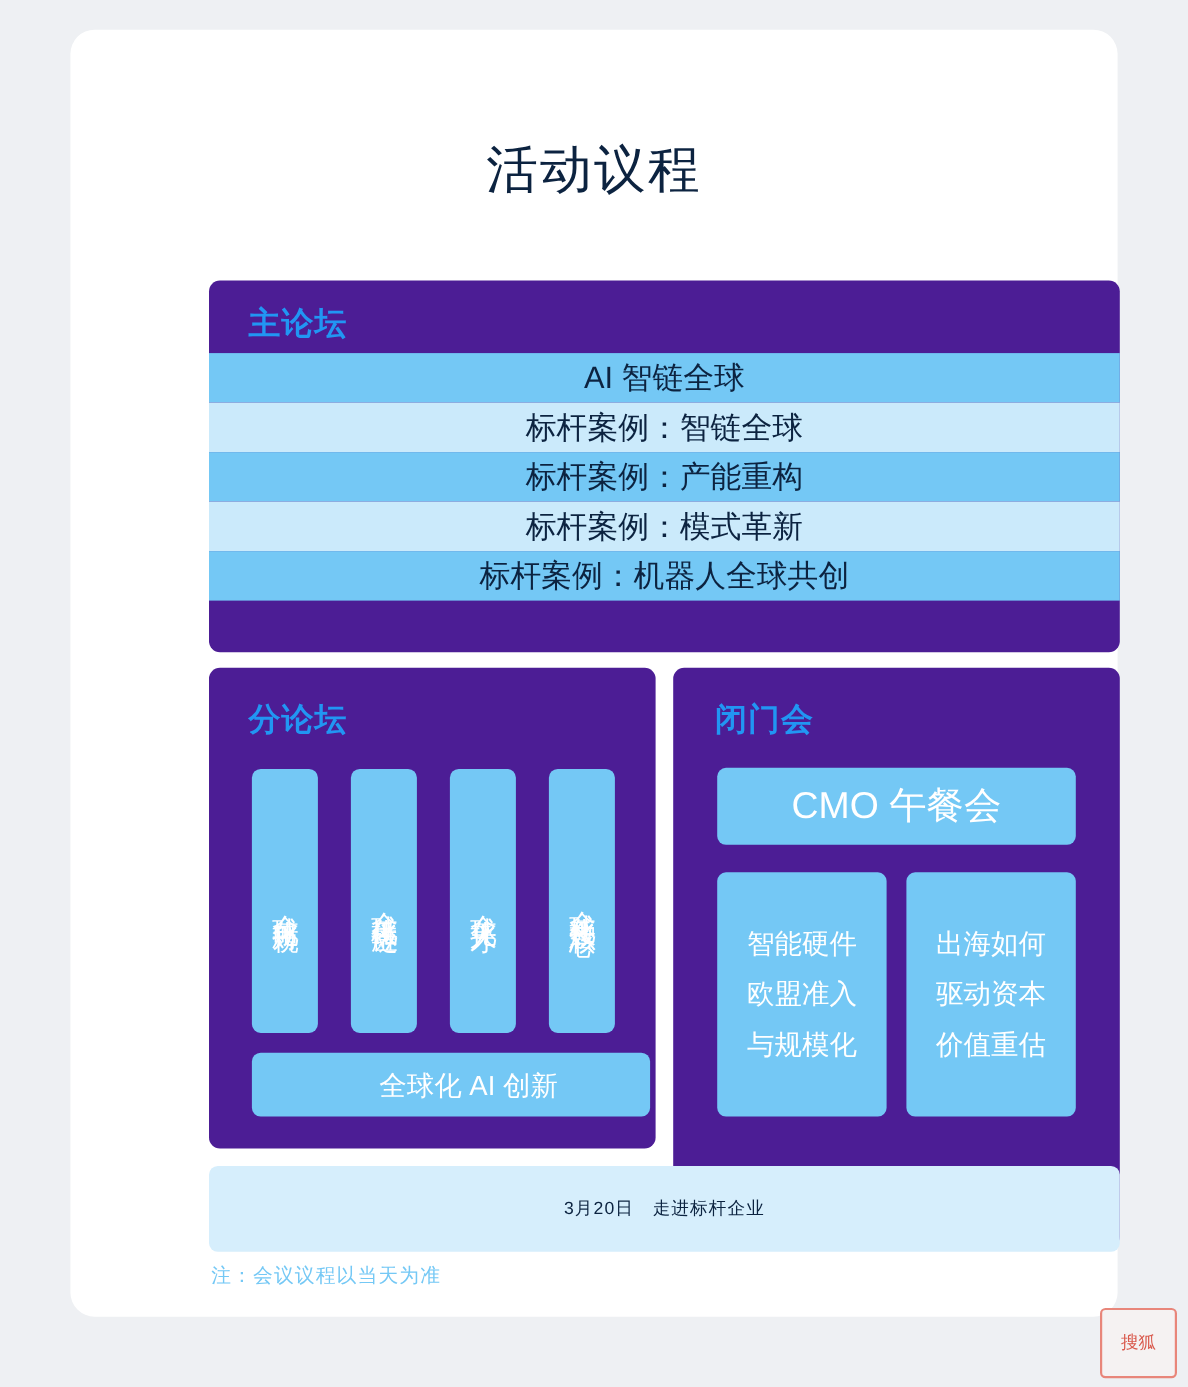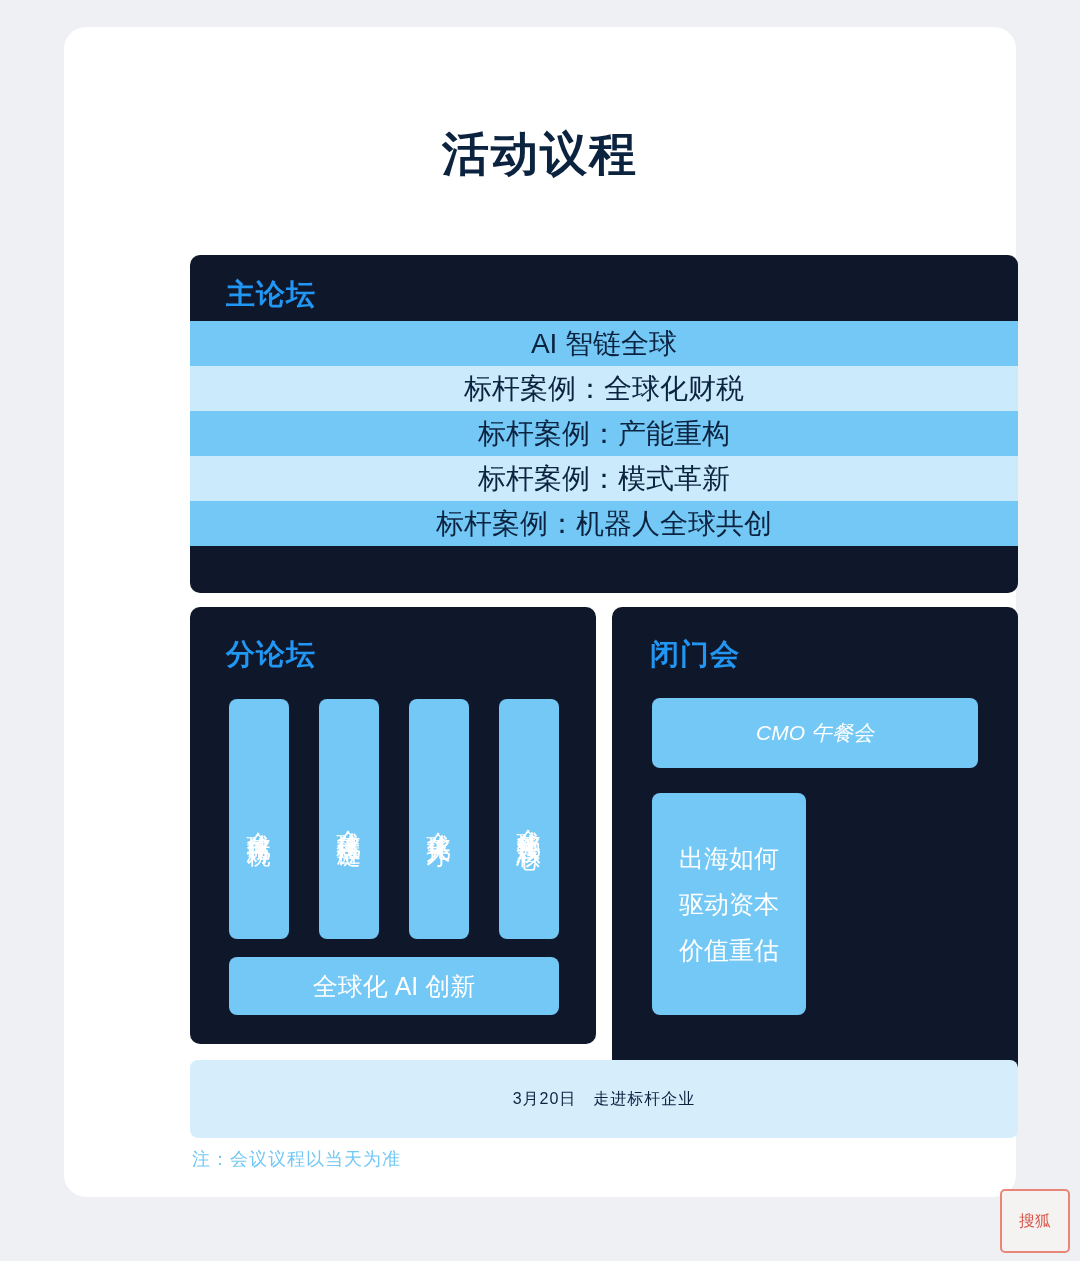--- a/index.html
+++ b/index.html
@@ -24,27 +24,27 @@
     background: #ffffff;
     border-radius: 22px;
   }
   .page-title {
     position: absolute;
     top: 96px;
     left: 0;
     width: 100%;
     text-align: center;
     font-size: 47px;
-    font-weight: bold;
+    font-weight: normal;
     color: #0c2340;
     letter-spacing: 2px;
   }
   .panel {
     position: absolute;
-    background: #0f172a;
+    background: #4c1d95;
     border-radius: 10px;
   }
   .panel-title {
     font-size: 29px;
     font-weight: bold;
     color: #2196f3;
     letter-spacing: 1px;
   }
 
   
@@ -118,20 +118,21 @@
     top: 350px;
     width: 330px;
     height: 58px;
     background: #74c8f5;
     border-radius: 8px;
     color: #ffffff;
     font-size: 25px;
     display: flex;
     align-items: center;
     justify-content: center;
+    padding-left: 32px;
   }
 
   
   #closed-door {
     left: 548px;
     top: 580px;
     width: 406px;
     height: 527px;
   }
   #closed-door .panel-title {
@@ -141,25 +142,24 @@
   }
   #closed-door .top-chip {
     position: absolute;
     left: 40px;
     top: 91px;
     width: 326px;
     height: 70px;
     background: #74c8f5;
     border-radius: 8px;
     color: #ffffff;
-    font-size: 21px;
-    display: flex;
-    align-items: center;
-    justify-content: center;
-    font-style: italic;
+    font-size: 34px;
+    display: flex;
+    align-items: center;
+    justify-content: center;
   }
   .block-row {
     position: absolute;
     left: 40px;
     top: 186px;
     width: 326px;
     display: flex;
     justify-content: space-between;
   }
   .block-chip {
@@ -231,21 +231,21 @@
 <div id="page">
 
   <div class="card">
 
     <div class="page-title">活动议程</div>
 
     <div class="panel" id="main-forum">
       <div class="panel-title">主论坛</div>
       <div class="row-list">
         <div class="agenda-row dark">AI 智链全球</div>
-        <div class="agenda-row light">标杆案例：全球化财税</div>
+        <div class="agenda-row light">标杆案例：智链全球</div>
         <div class="agenda-row dark">标杆案例：产能重构</div>
         <div class="agenda-row light">标杆案例：模式革新</div>
         <div class="agenda-row dark">标杆案例：机器人全球共创</div>
       </div>
     </div>
 
     <div class="panel" id="sub-forum">
       <div class="panel-title">分论坛</div>
       <div class="vert-track">
         <div class="vert-chip">全球化财税</div>
@@ -253,20 +253,21 @@
         <div class="vert-chip">全球化人才</div>
         <div class="vert-chip">全球化数智核心</div>
       </div>
       <div class="wide-chip">全球化 AI 创新</div>
     </div>
 
     <div class="panel" id="closed-door">
       <div class="panel-title">闭门会</div>
       <div class="top-chip">CMO 午餐会</div>
       <div class="block-row">
+        <div class="block-chip">智能硬件<br>欧盟准入<br>与规模化</div>
         <div class="block-chip">出海如何<br>驱动资本<br>价值重估</div>
       </div>
     </div>
 
     <div class="panel" id="footer-bar">3月20日　走进标杆企业</div>
 
     <div id="note">注：会议议程以当天为准</div>
 
   </div>
 

